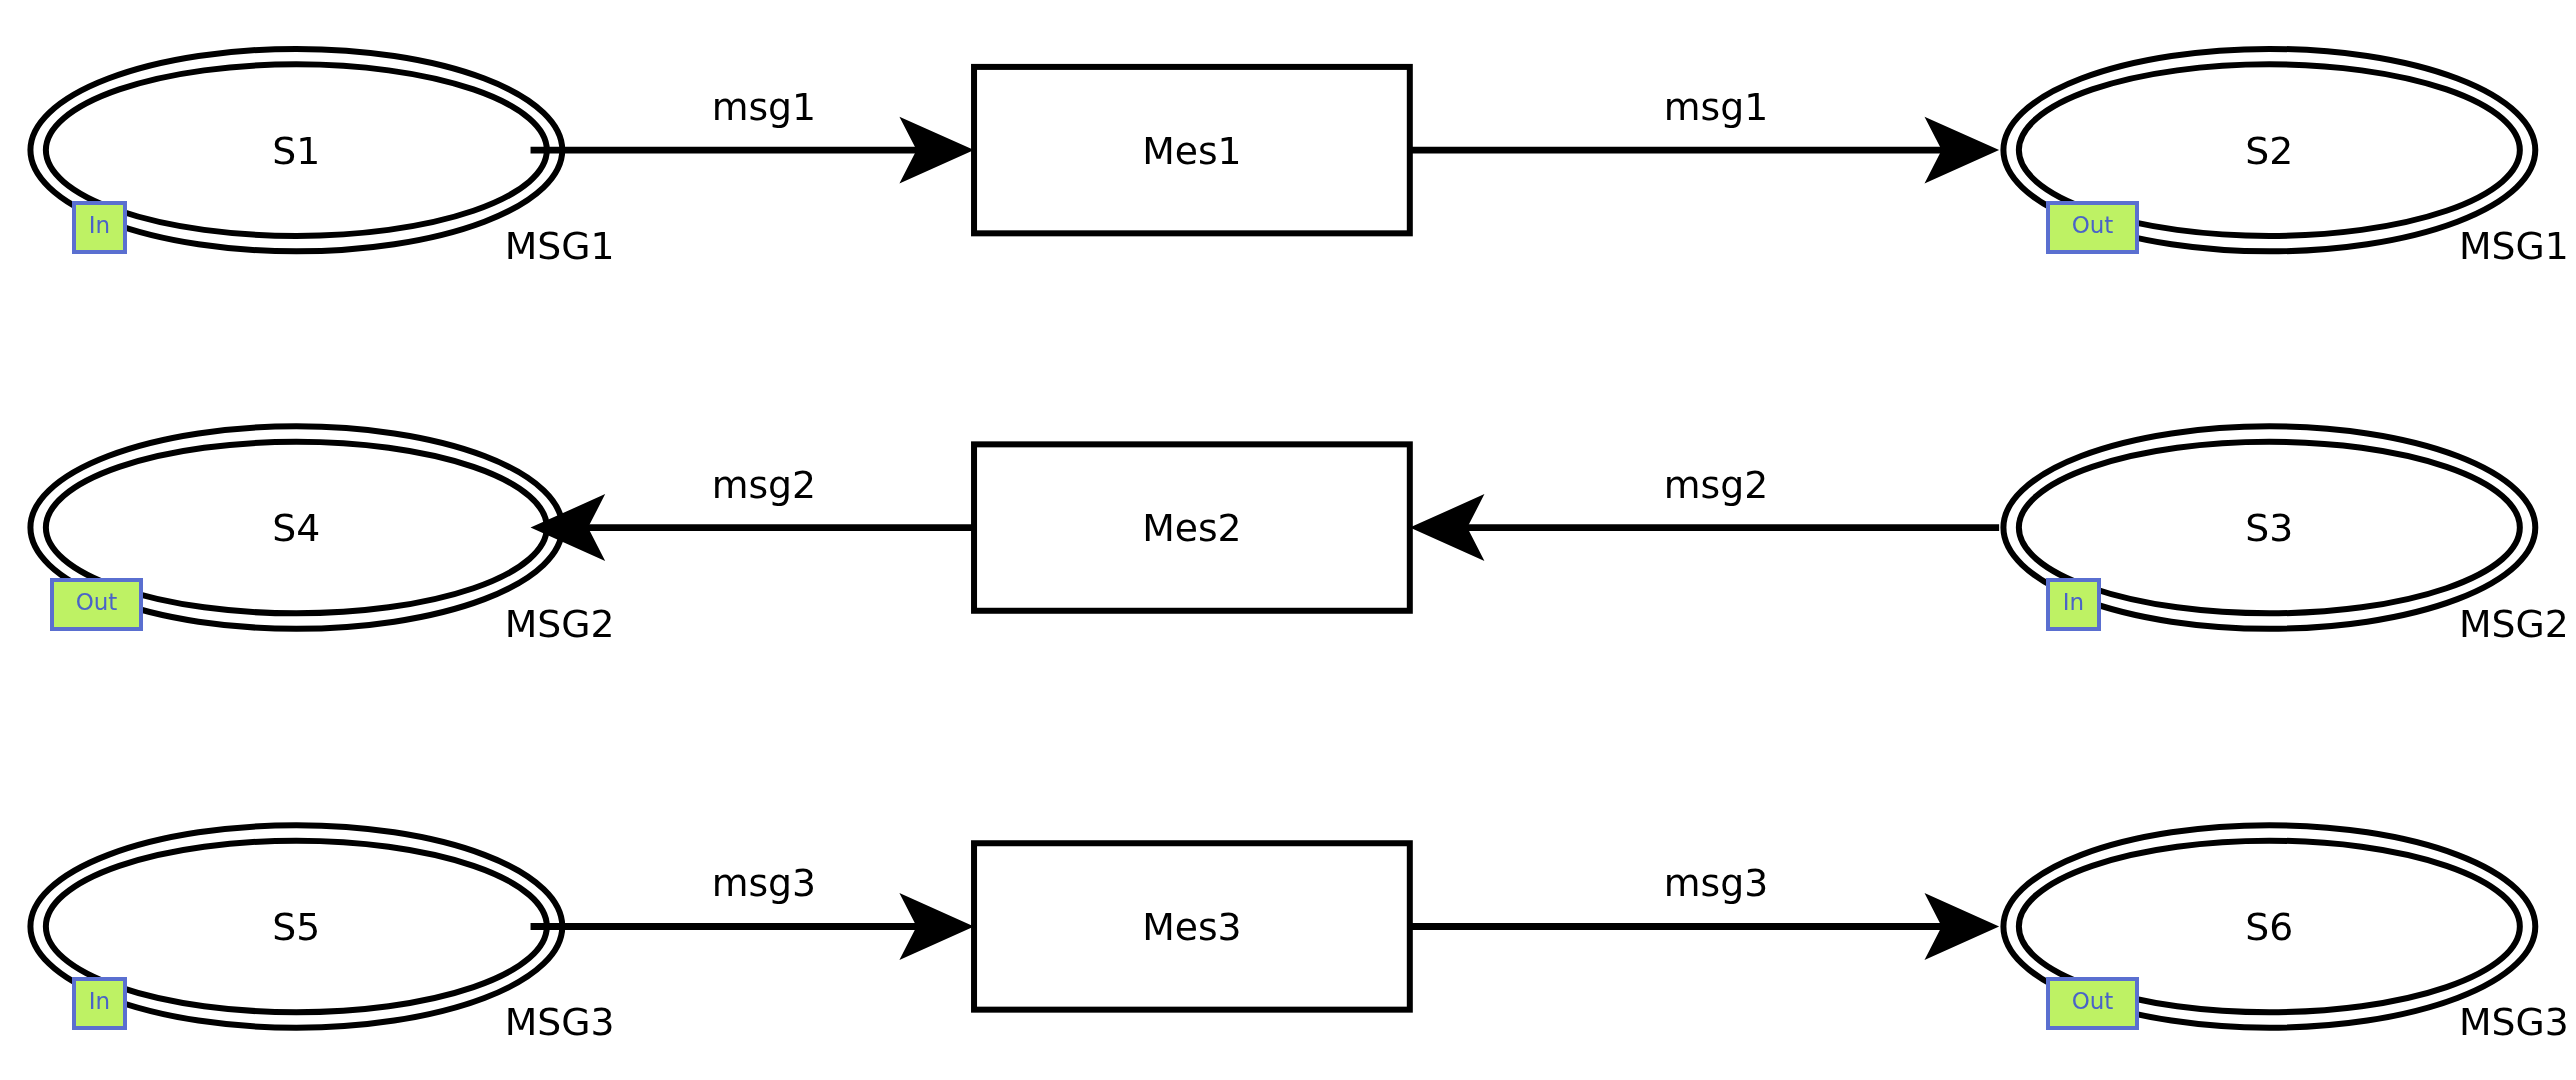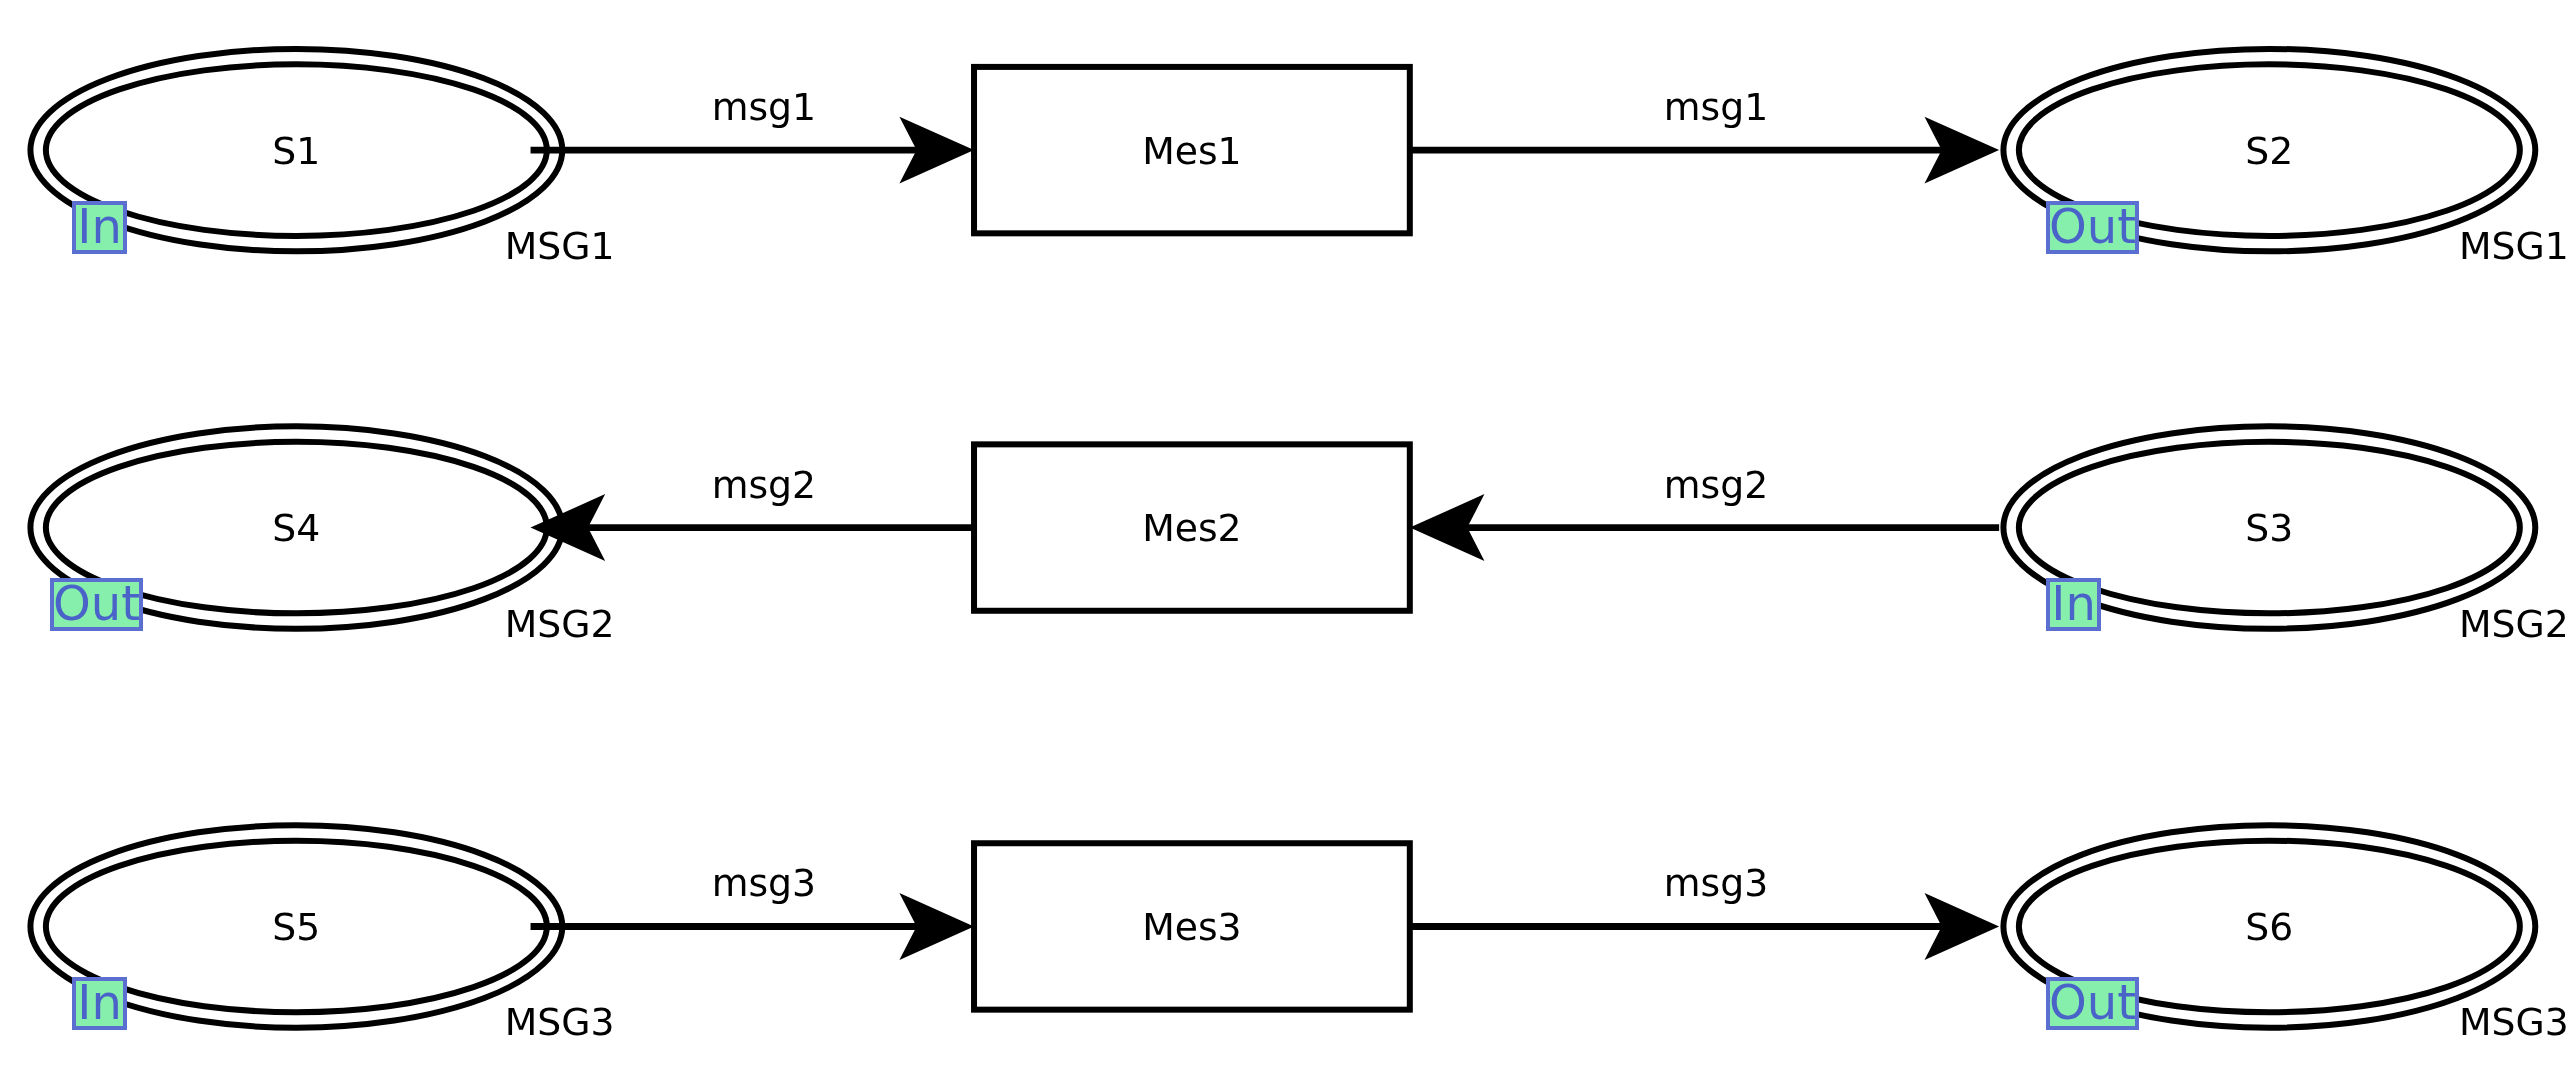--- a/index.html
+++ b/index.html
@@ -64,25 +64,25 @@
   .group-label {
     font-family: "DejaVu Sans", "Liberation Sans", sans-serif;
     font-size: 44px;
     fill: #000000;
     text-anchor: middle;
     dominant-baseline: alphabetic;
   }
   .port-badge {
     position: absolute;
     box-sizing: border-box;
-    background: #86efac;
+    background: #bef264;
     border: 4.3px solid #5a6fd0;
     color: #4a63c8;
     font-family: "DejaVu Sans", "Liberation Sans", sans-serif;
-    font-size: 48px;
+    font-size: 23px;
     line-height: 1;
     display: flex;
     align-items: center;
     justify-content: center;
     padding: 3.4px 5.1px 6.9px 5.1px;
     white-space: nowrap;
   }
 </style>
 </head>
 <body>

